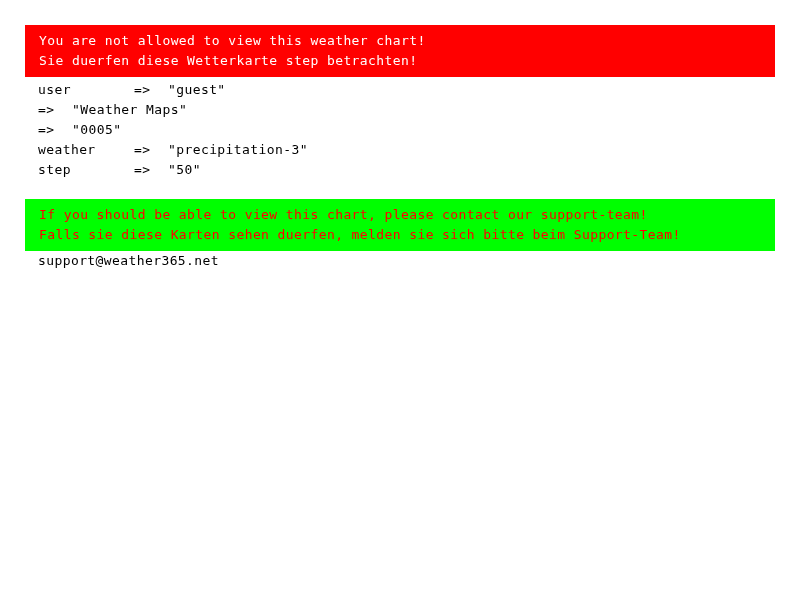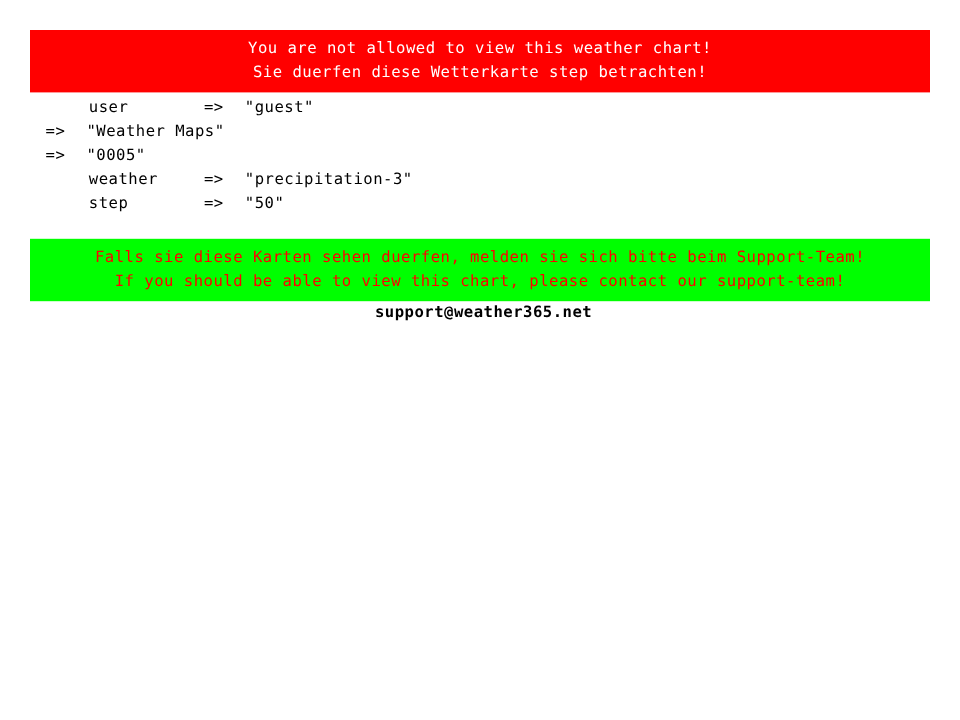--- a/index.html
+++ b/index.html
@@ -34,56 +34,53 @@
   }
   .banner-info {
     top: 199px;
     background: #00ff00;
     color: #ff0000;
   }
   .banner-line {
     line-height: 20px;
     white-space: pre;
     letter-spacing: 0.4px;
-    text-align: center;
   }
   .params {
     position: absolute;
     left: 38px;
     top: 80px;
   }
   .param-row {
     display: flex;
     line-height: 20px;
     white-space: pre;
     letter-spacing: 0.4px;
   }
   .param-key {
     width: 96px;
     flex: 0 0 96px;
-    margin-left: 36px;
   }
   .param-arrow {
     width: 34px;
     flex: 0 0 34px;
   }
   .param-val {
     flex: 1 1 auto;
   }
   .footer {
     position: absolute;
     left: 38px;
     right: 32px;
     top: 251px;
     display: flex;
-    justify-content: center;
+    justify-content: flex-start;
     line-height: 20px;
     white-space: pre;
     letter-spacing: 0.4px;
-    font-weight: bold;
   }
   .footer-right {
     text-align: right;
   }
 </style>
 </head>
 <body>
 
 <div class="page">
 
@@ -112,21 +109,21 @@
       <span class="param-val">"precipitation-3"</span>
     </div>
     <div class="param-row">
       <span class="param-key">step</span>
       <span class="param-arrow">=&gt;</span>
       <span class="param-val">"50"</span>
     </div>
   </div>
 
   <div class="banner banner-info">
+    <div class="banner-line">If you should be able to view this chart, please contact our support-team!</div>
     <div class="banner-line">Falls sie diese Karten sehen duerfen, melden sie sich bitte beim Support-Team!</div>
-    <div class="banner-line">If you should be able to view this chart, please contact our support-team!</div>
   </div>
 
   <div class="footer">
     <span>support@weather365.net</span>
   </div>
 
 </div>
 
 </body></html>

